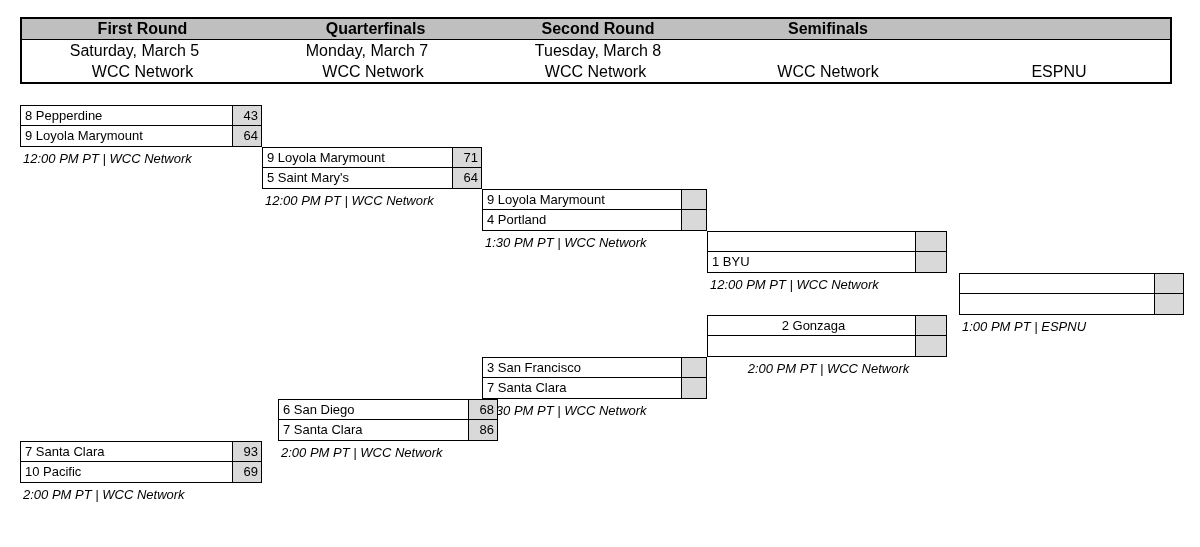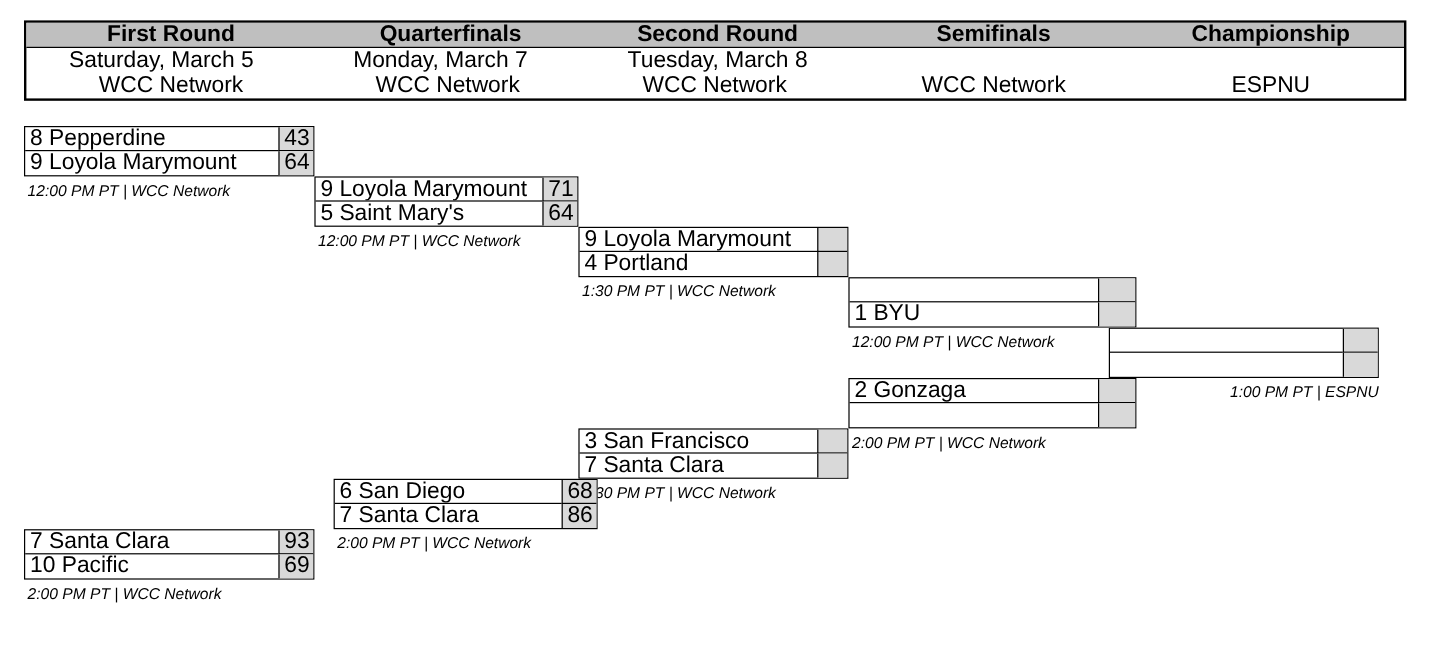--- a/index.html
+++ b/index.html
@@ -13,38 +13,38 @@
   *{margin:0;padding:0;}
   html,body{background:var(--page-bg);}
   body{font-family:"Liberation Sans","DejaVu Sans",sans-serif;color:var(--text);}
   .canvas{position:relative;width:1200px;height:547px;background:var(--page-bg);overflow:hidden;}
 
   
   .header{
     position:absolute;left:20px;top:17px;width:1152px;height:67px;
     box-sizing:border-box;border:2px solid var(--border);background:#fff;
   }
-  .hrow{display:flex;height:21px;line-height:21px;font-size:19px;align-items:flex-end;}
+  .hrow{display:flex;height:21px;line-height:21px;font-size:16px;align-items:flex-end;}
   .hrow.round-row{background:var(--header-fill);font-weight:bold;border-bottom:1px solid var(--border);box-sizing:border-box;height:21px;line-height:20px;}
   .hcell{text-align:center;box-sizing:border-box;flex:0 0 auto;}
   .hc1{width:241px;}.hc2{width:220px;}.hc3{width:225px;}.hc4{width:240px;}.hc5{width:222px;}
 
   
   .game{position:absolute;}
   .w-r1{--bw:242px;--sw:29px;}
   .w-r2{--bw:220px;--sw:29px;}
   .w-qf{--bw:225px;--sw:25px;}
   .w-sf{--bw:240px;--sw:31px;}
   .w-ch{--bw:225px;--sw:29px;}
   .box{
     display:grid;width:var(--bw);height:42px;box-sizing:border-box;
     grid-template-columns:1fr var(--sw);grid-template-rows:1fr 1fr;
     border:1px solid var(--border);background:#fff;
   }
-  .cell{box-sizing:border-box;font-size:19px;line-height:19px;overflow:hidden;white-space:nowrap;}
+  .cell{box-sizing:border-box;font-size:13px;line-height:19px;overflow:hidden;white-space:nowrap;}
   .cell.name{padding-left:4px;}
   .cell.score{
     border-left:1px solid var(--border);background:var(--score-fill);
     text-align:right;padding-right:3px;
   }
   .cell.top{border-bottom:1px solid var(--border);}
   .time{
     height:21px;line-height:21px;padding-left:3px;margin-top:1px;
     font-size:13px;font-style:italic;white-space:nowrap;
   }
@@ -53,21 +53,20 @@
 <body>
 
 <div class="canvas">
 
   <div class="header">
     <div class="hrow round-row">
       <div class="hcell hc1">First Round</div>
       <div class="hcell hc3">Quarterfinals</div>
       <div class="hcell hc2">Second Round</div>
       <div class="hcell hc4">Semifinals</div>
-      <div class="hcell hc5">Championship</div>
     </div>
     <div class="hrow">
       <div class="hcell hc3">Saturday, March 5</div>
       <div class="hcell hc4">Monday, March 7</div>
       <div class="hcell hc5">Tuesday, March 8</div>
     </div>
     <div class="hrow">
       <div class="hcell hc1">WCC Network</div>
       <div class="hcell hc2">WCC Network</div>
       <div class="hcell hc3">WCC Network</div>
@@ -109,31 +108,31 @@
   <div class="game w-sf" style="left:707px;top:231px;">
     <div class="box">
       <div class="cell name top"></div>
       <div class="cell score top"></div>
       <div class="cell name">1 BYU</div>
       <div class="cell score"></div>
     </div>
     <div class="time">12:00 PM PT | WCC Network</div>
   </div>
 
-  <div class="game w-ch" style="left:924px;top:273px;text-align:right;">
+  <div class="game w-ch" style="left:959px;top:273px;">
     <div class="box">
       <div class="cell name top"></div>
       <div class="cell score top"></div>
       <div class="cell name"></div>
       <div class="cell score"></div>
     </div>
     <div class="time">1:00 PM PT | ESPNU</div>
   </div>
 
-  <div class="game w-sf" style="left:707px;top:315px;">
+  <div class="game w-sf" style="left:707px;top:315px;text-align:center;">
     <div class="box">
       <div class="cell name top">2 Gonzaga</div>
       <div class="cell score top"></div>
       <div class="cell name"></div>
       <div class="cell score"></div>
     </div>
     <div class="time">2:00 PM PT | WCC Network</div>
   </div>
 
   <div class="game w-qf" style="left:482px;top:357px;">

